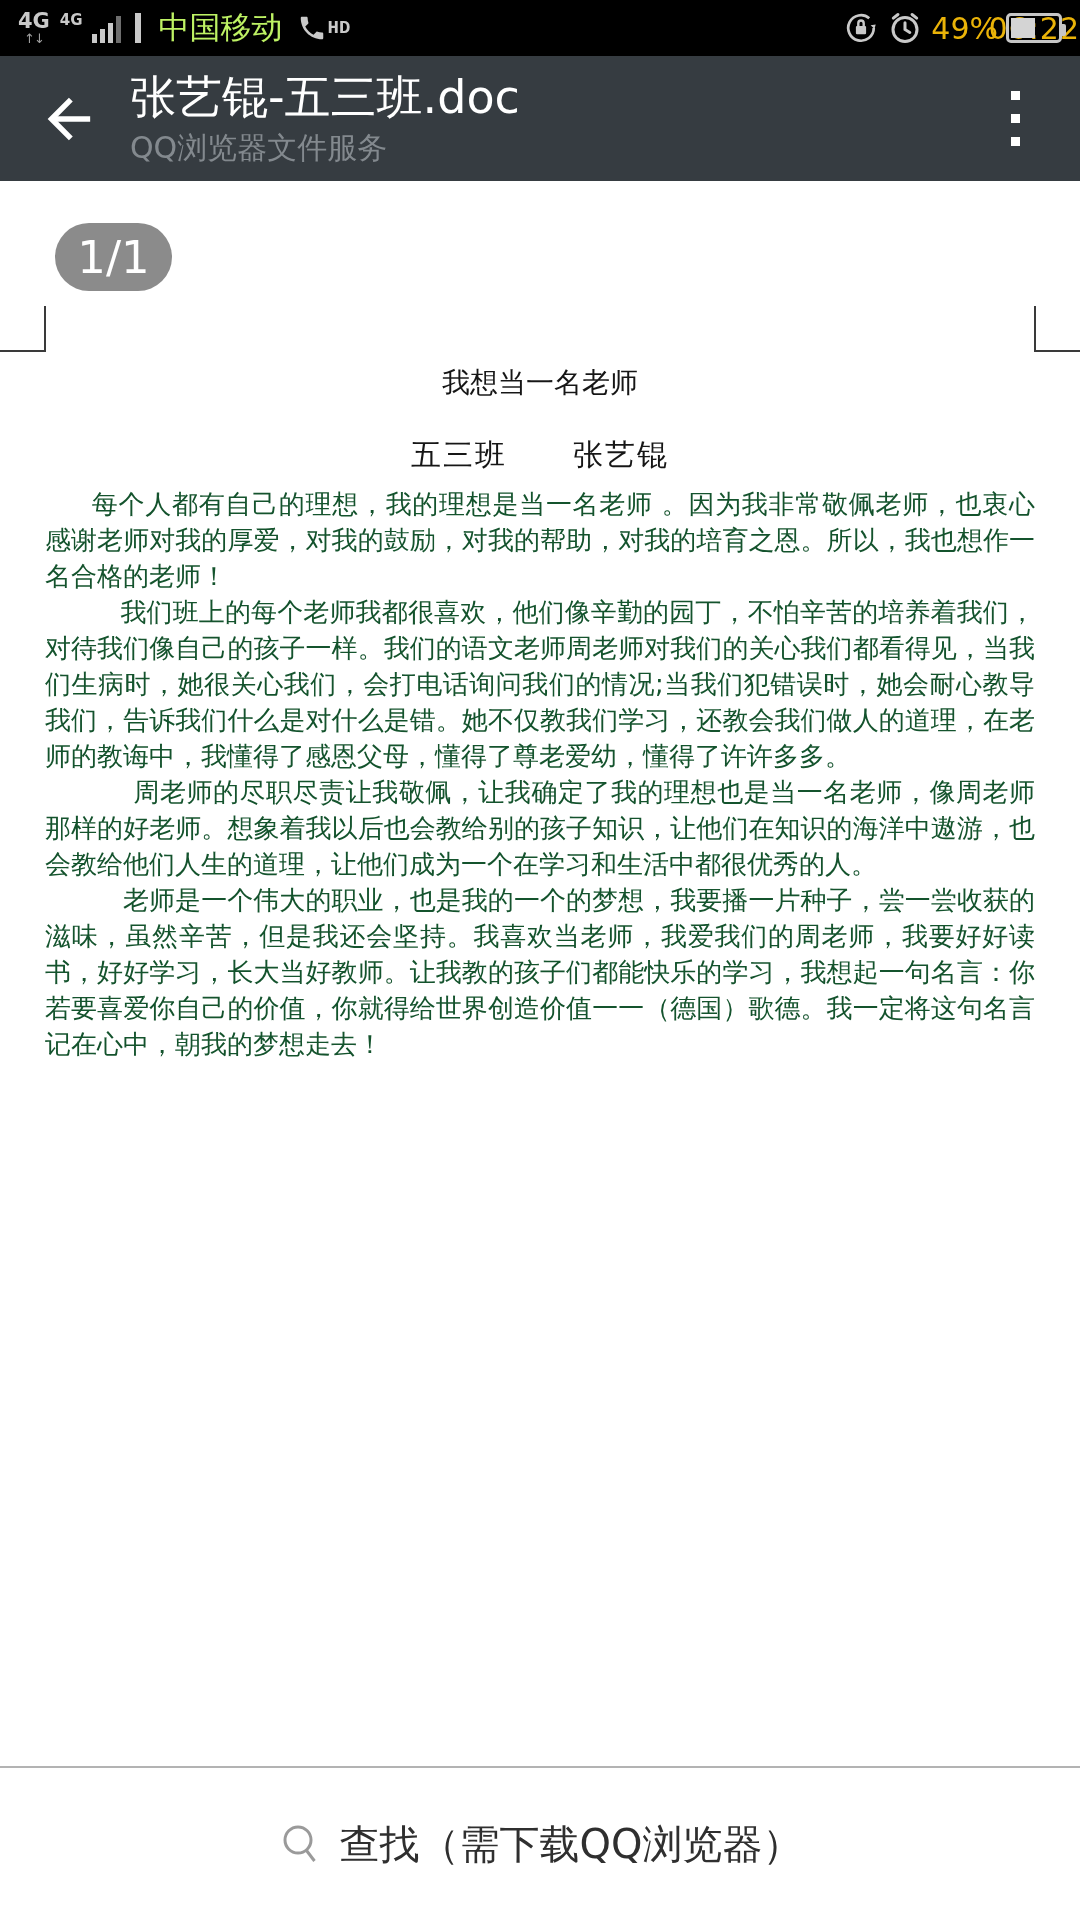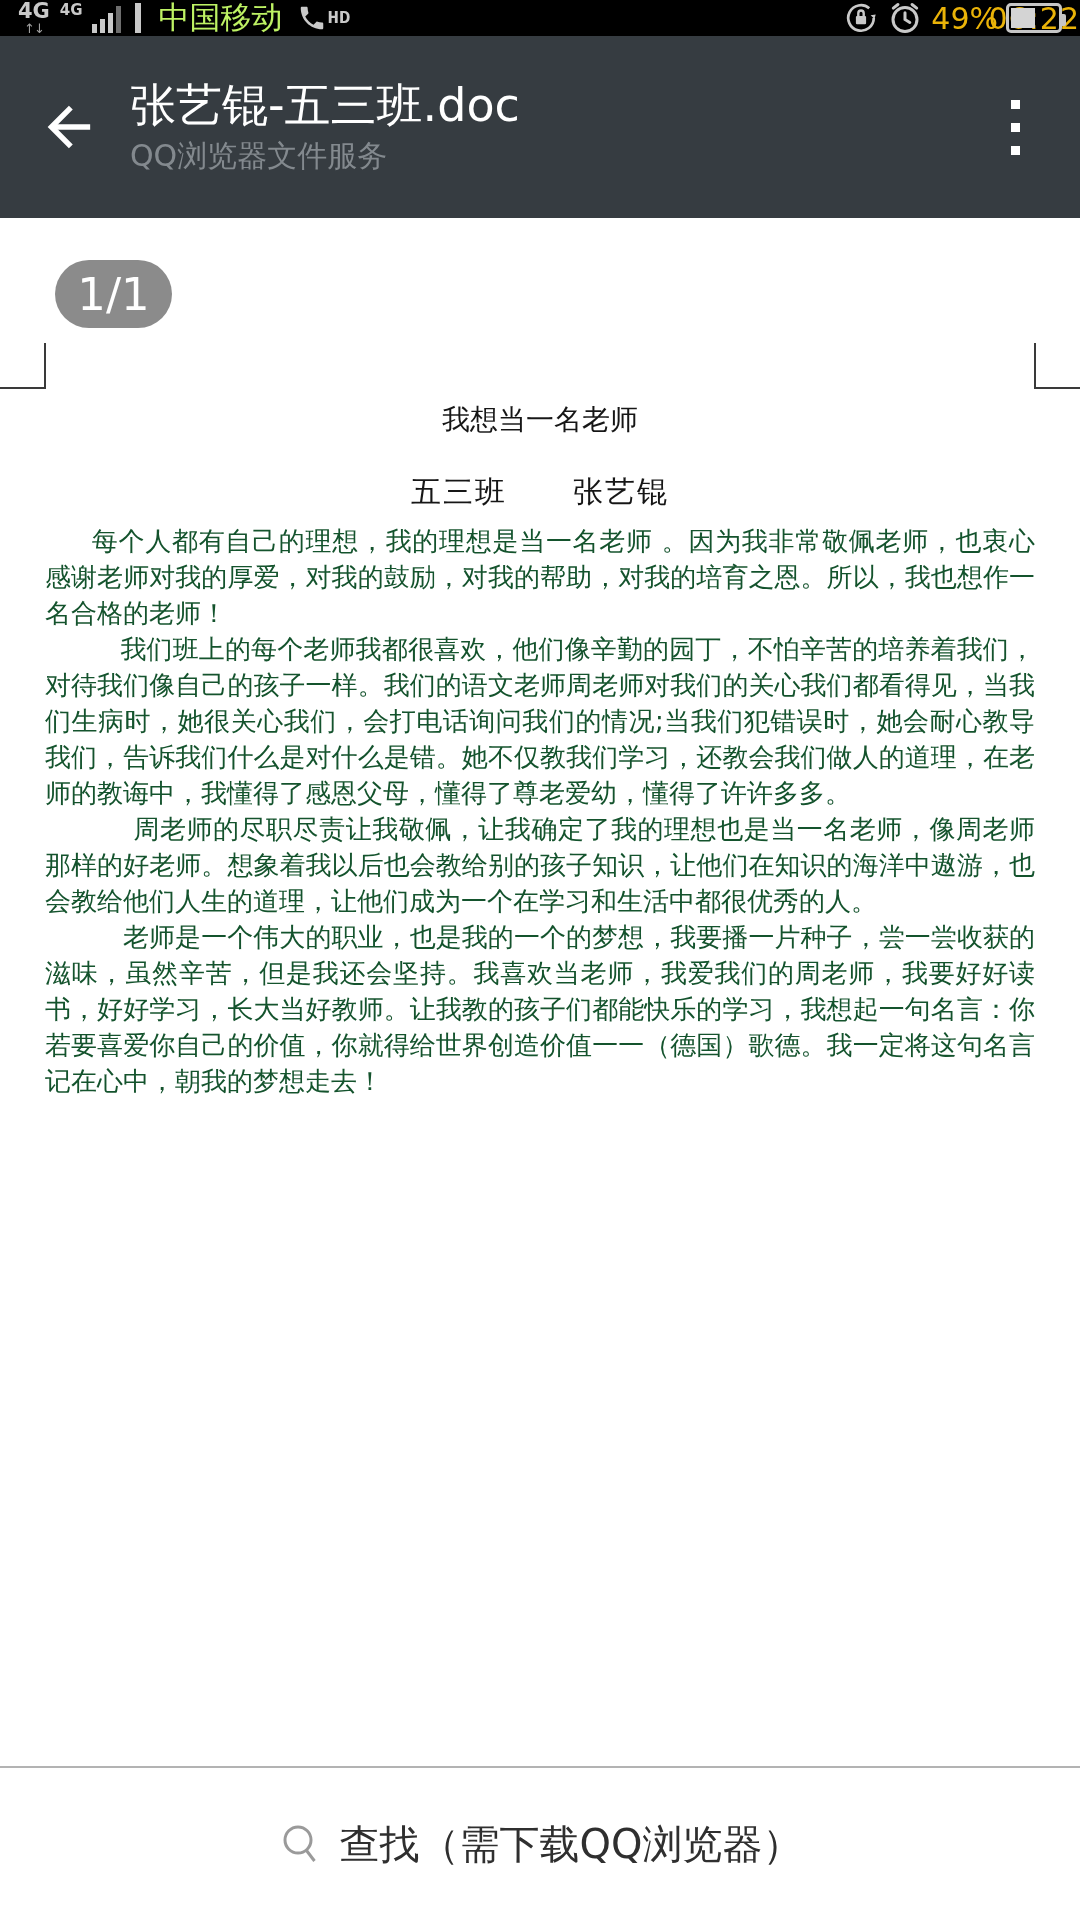--- a/index.html
+++ b/index.html
@@ -5,21 +5,21 @@
   * { box-sizing: border-box; margin: 0; padding: 0; }
   html,body { width:1080px; height:1920px; }
   body {
     font-family: "DejaVu Sans", "Liberation Sans", sans-serif;
     background:#ffffff; overflow:hidden;
     display:flex; flex-direction:column;
   }
 
   
   .statusbar {
-    height:36px; background:#000; color:#c9c9c9;
+    height:56px; background:#000; color:#c9c9c9;
     display:flex; align-items:center; position:relative;
     padding:0 18px; flex:0 0 auto;
   }
   .sb-left, .sb-right { display:flex; align-items:center; gap:8px; }
   .sb-right { margin-left:auto; }
   .sb-time {
     position:absolute; left:0; right:0; text-align:right;
     font-size:30px; color:#eab308; letter-spacing:1px;
   }
   .netstack { display:flex; flex-direction:column; align-items:center; line-height:1; }
@@ -34,21 +34,21 @@
   .carrier { font-size:31px; color:#bef264; margin-left:10px; }
   .hd-group { display:flex; align-items:center; margin-left:6px;font-family:Liberation Mono, monospace; }
   .hd-label { font-size:19px; font-weight:bold; color:#c9c9c9; margin:0 0 0 1px; }
   .pct { font-size:30px; color:#eab308; }
   .battery { position:relative; width:56px; height:30px; border:3px solid #c6c6c6; border-radius:5px; }
   .battery .fill { position:absolute; left:2px; top:2px; bottom:2px; width:48%; background:#d4d4d4; }
   .battery .nub { position:absolute; right:-7px; top:8px; width:4px; height:12px; background:#c6c6c6; border-radius:0 2px 2px 0; }
 
   
   .appheader {
-    height:182px; background:#363c41; display:flex; align-items:center;
+    height:125px; background:#363c41; display:flex; align-items:center;
     padding:0 30px; flex:0 0 auto; position:relative;
   }
   .back-btn { width:72px; height:90px; display:flex; align-items:center; justify-content:center; cursor:pointer; }
   .titles { margin-left:28px; display:flex; flex-direction:column; }
   .file-title { color:#ffffff; font-size:46px; line-height:54px; font-weight:400; }
   .file-sub { color:#83898e; font-size:30px; line-height:40px; margin-top:4px; }
   .menu-btn {
     margin-left:auto; width:70px; height:110px;
     display:flex; flex-direction:column; align-items:center; justify-content:center; gap:14px; cursor:pointer;
   }

